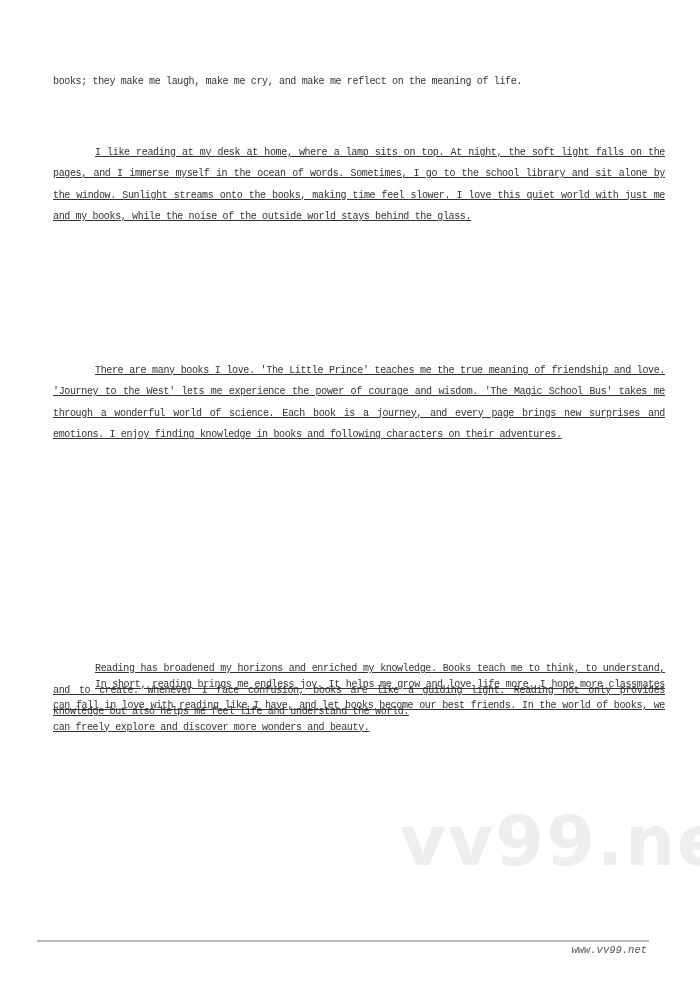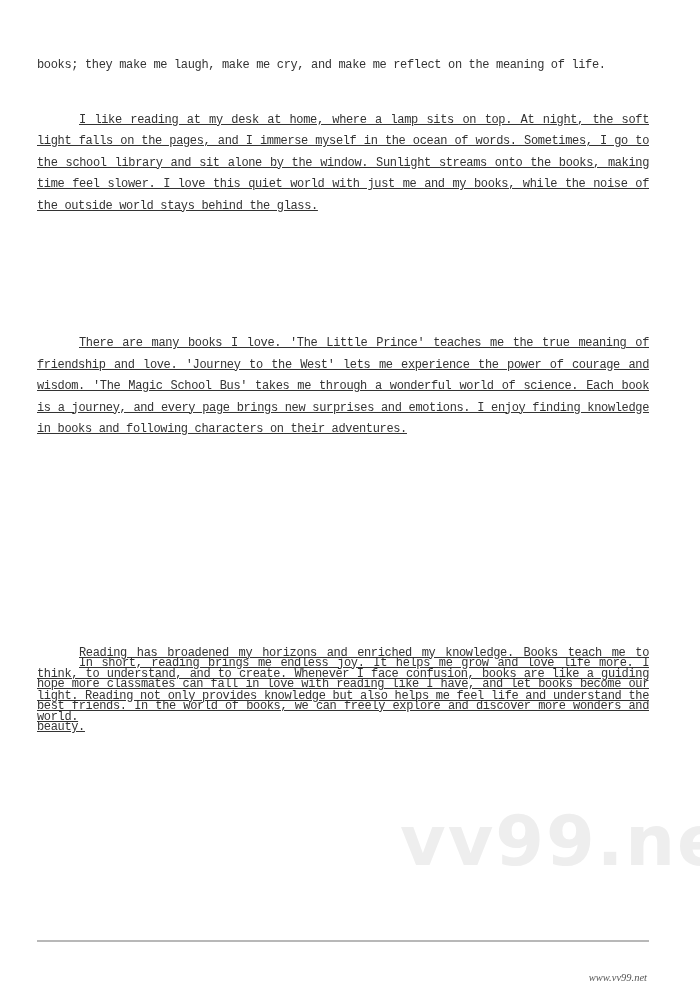--- a/index.html
+++ b/index.html
@@ -4,38 +4,38 @@
   <style>
     html, body { margin: 0; padding: 0; }
     body {
       width: 700px; height: 989px; background: #ffffff; position: relative; overflow: hidden;
       color: #2a2a2a;
     }
     .page { position: absolute; left: 0; top: 0; width: 700px; height: 989px; }
     .en-para {
       position: absolute; left: 37px; width: 612px;
       font-family: "Liberation Mono", "DejaVu Sans Mono", monospace;
-      font-size: 12px; line-height: 21.5px; color: #333;
-      text-align: justify; text-align-last: left; margin: 0; letter-spacing: -0.35px;
+      font-size: 10px; line-height: 21.5px; color: #333;
+      text-align: justify; text-align-last: left; margin: 16px; letter-spacing: -0.35px;
     }
     .en-para.indent { text-indent: 42px; text-decoration: underline; }
     .title {
       position: absolute; left: 0; width: 700px; top: 578px; text-align: center;
       font-family: "DejaVu Sans", sans-serif; font-size: 19px; font-weight: bold; color: #222;
       letter-spacing: 1px; margin: 0;
     }
     .watermark {
       position: absolute; left: 400px; top: 800px;
       font-family: "DejaVu Sans", sans-serif; font-weight: bold; font-size: 70px; color: #eeeeee;
       letter-spacing: 2px; z-index: 0; pointer-events: none;
     }
     .footer-rule { position: absolute; left: 37px; top: 940px; width: 612px; height: 2px; background: #b8b8b8; }
     .footer-url {
-      position: absolute; right: 53px; top: 972px;
-      font-family: Liberation Serif, serif; font-style: italic; font-size: 10.5px; color: #555;
+      position: absolute; right: 53px; top: 944px;
+      font-family: Liberation Mono, monospace; font-style: italic; font-size: 10.5px; color: #555;
     }
     .z { position: relative; z-index: 1; }
   </style>
 </head>
 <body>
 
 <div class="page">
 
   <div class="watermark">vv99.net</div>
 

